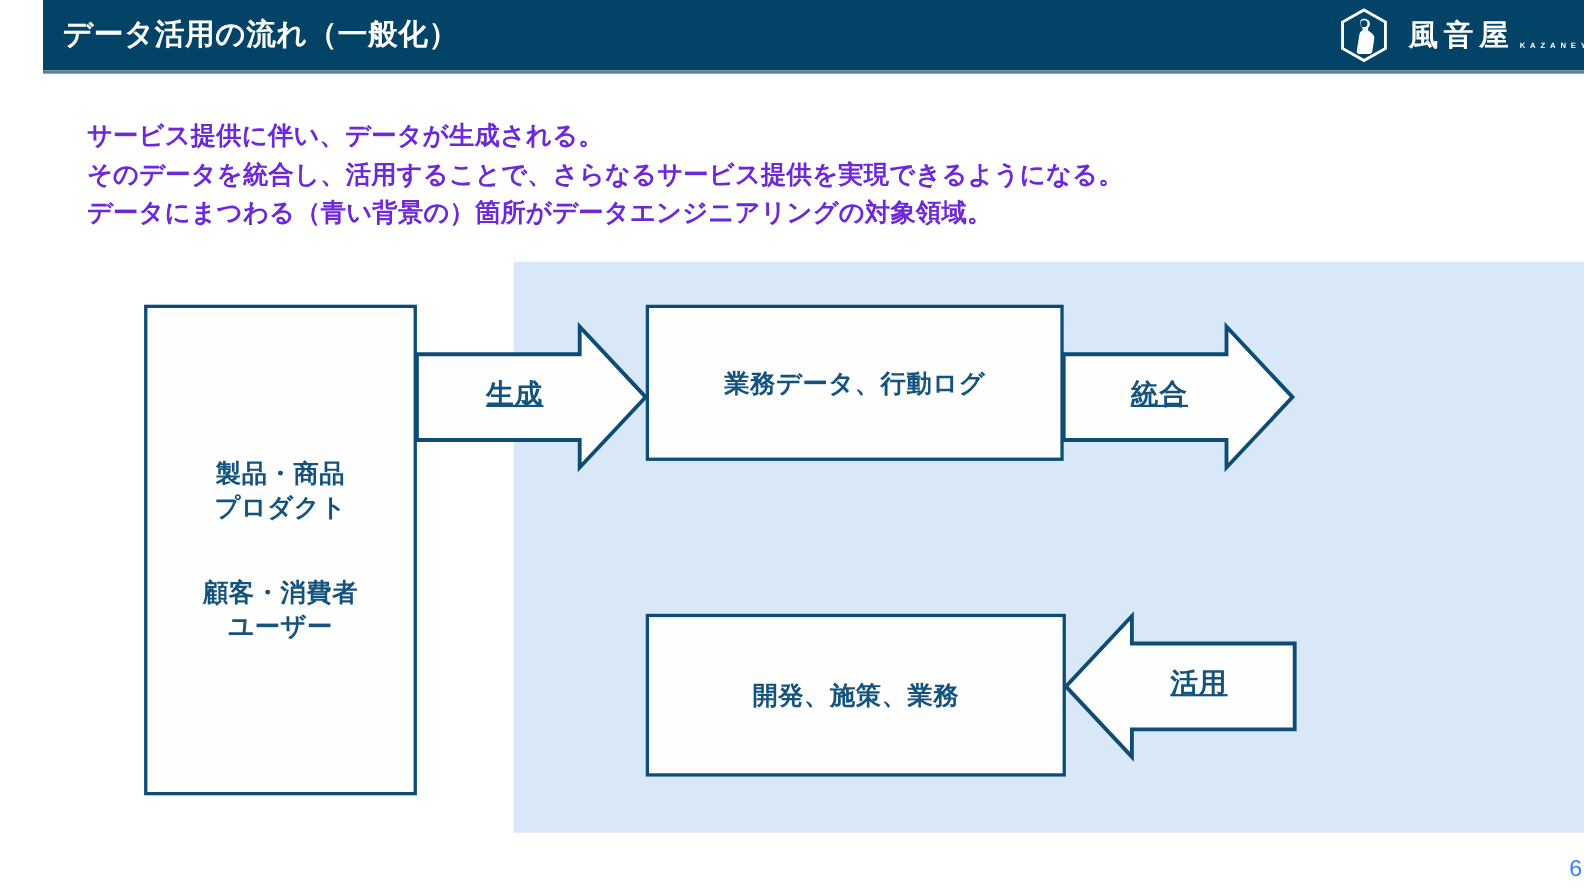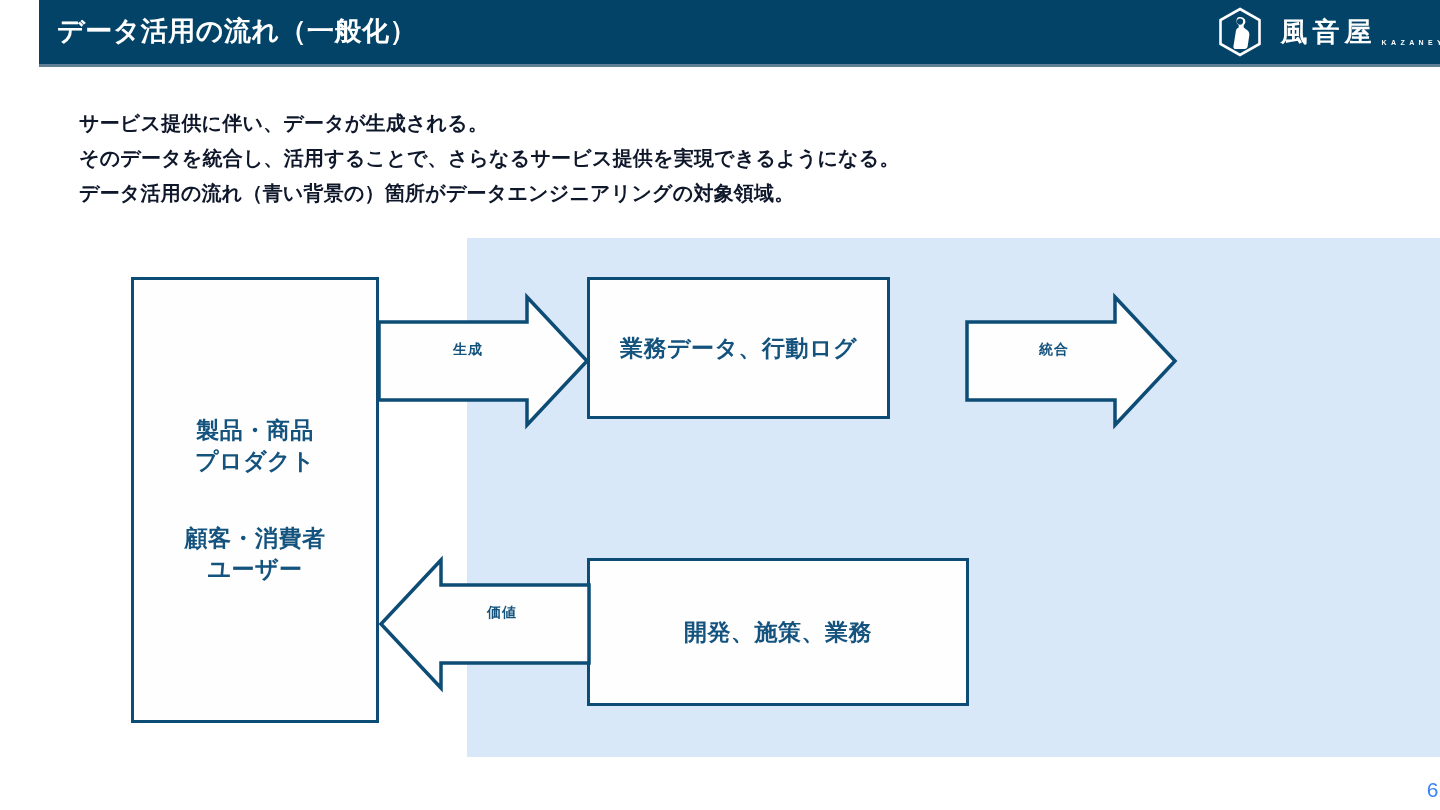--- a/index.html
+++ b/index.html
@@ -84,22 +84,22 @@
     letter-spacing: 4.4px;
     padding-left: 5px;
     margin-top: 4px;
   }
 
   
   .lede {
     position: absolute;
     left: 40px;
     top: 106px;
-    color: #0f172a;
-    font-size: 20px;
+    color: #6d28d9;
+    font-size: 23px;
     font-weight: bold;
     line-height: 35px;
     white-space: nowrap;
   }
   .lede div { letter-spacing: 0.2px; }
 
   
   .diagram {
     position: absolute;
     left: 0;
@@ -137,21 +137,21 @@
   }
   .actor-block {
     text-align: center;
     font-size: 23px;
     line-height: 31px;
     letter-spacing: 0.5px;
   }
   .node-ops {
     left: 548px;
     top: 277px;
-    width: 303px;
+    width: 380px;
     height: 142px;
     font-size: 23px;
     letter-spacing: 0.5px;
   }
   .node-use {
     left: 548px;
     top: 558px;
     width: 382px;
     height: 148px;
     font-size: 23px;
@@ -167,25 +167,26 @@
   }
 
   
   .arrow {
     position: absolute;
   }
   .arrow svg { display: block; overflow: visible; }
   .arrow-label {
     position: absolute;
     color: #14537e;
-    font-size: 14px;
+    font-size: 25px;
     font-weight: bold;
     letter-spacing: 1px;
     white-space: nowrap;
     text-align: center;
+    text-decoration: underline;
   }
   .arrow-generate { left: 340px; top: 295px; }
   .arrow-generate .arrow-label { left: 44px; top: 46px; width: 90px; }
   .arrow-integrate { left: 928px; top: 295px; }
   .arrow-integrate .arrow-label { left: 42px; top: 46px; width: 90px; }
   .arrow-value { left: 340px; top: 558px; }
   .arrow-value .arrow-label { left: 78px; top: 46px; width: 90px; }
   .arrow-utilize { left: 928px; top: 558px; }
   .arrow-utilize .arrow-label { left: 78px; top: 46px; width: 90px; }
 
@@ -223,21 +224,21 @@
     </span>
     <span class="logo-text">
       <span class="logo-jp">風音屋</span>
       <span class="logo-en">KAZANEYA</span>
     </span>
   </div>
 
   <div class="lede">
     <div>サービス提供に伴い、データが生成される。</div>
     <div>そのデータを統合し、活用することで、さらなるサービス提供を実現できるようになる。</div>
-    <div>データ活用の流れ（青い背景の）箇所がデータエンジニアリングの対象領域。</div>
+    <div>データにまつわる（青い背景の）箇所がデータエンジニアリングの対象領域。</div>
   </div>
 
   <div class="diagram">
 
     <div class="scope-region"></div>
 
     <div class="node node-actors">
       <div class="actor-block">
         <div>製品・商品</div>
         <div>プロダクト</div>
@@ -268,27 +269,27 @@
 
     <div class="arrow arrow-integrate">
       <span>
         <svg width="210" height="132" viewBox="0 0 210 132">
           <polygon points="0,27 148,27 148,2 208,66 148,130 148,105 0,105" fill="#fefefe" stroke="#0d4c75" stroke-width="3.5" stroke-linejoin="miter"></polygon>
         </svg>
       </span>
       <span class="arrow-label">統合</span>
     </div>
 
-    <div class="arrow arrow-value">
+
+    <div class="arrow arrow-utilize">
       <span>
         <svg width="212" height="132" viewBox="0 0 212 132">
           <polygon points="210,27 62,27 62,2 2,66 62,130 62,105 210,105" fill="#fefefe" stroke="#0d4c75" stroke-width="3.5" stroke-linejoin="miter"></polygon>
         </svg>
       </span>
-      <span class="arrow-label">価値</span>
-    </div>
-
+      <span class="arrow-label">活用</span>
+    </div>
 
   </div>
 
   <div class="page-number">62</div>
 
 </div>
 
 </body></html>

